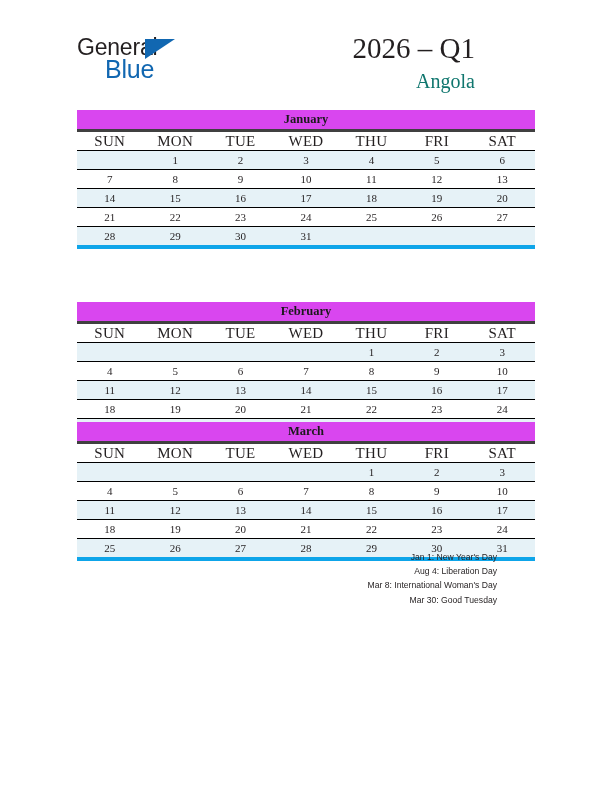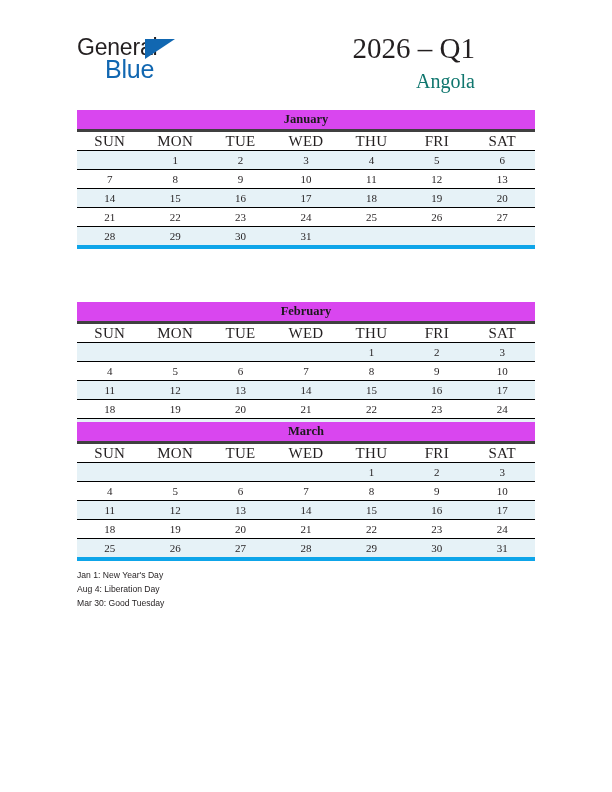--- a/index.html
+++ b/index.html
@@ -134,22 +134,23 @@
   }
   td.holiday {
     color: #ee1c25;
     font-weight: bold;
   }
 
   
   .holiday-list {
     position: absolute;
     left: 77px;
-    top: 568px;
+    top: 550px;
     width: 420px;
+    text-align: right;
   }
   .holiday-list .hl-item {
     font-family: "Liberation Sans", sans-serif;
     font-size: 8.6px;
     color: #231f20;
     line-height: 14.2px;
     white-space: nowrap;
   }
 </style>
 </head>
@@ -358,14 +359,15 @@
           <td class="holiday">30</td>
           <td>31</td>
         </tr>
       </tbody>
   </table>
 </div>
 
 <div class="holiday-list">
     <div class="hl-item">Jan 1: New Year's Day</div>
     <div class="hl-item">Aug 4: Liberation Day</div>
+    <div class="hl-item">Mar 8: International Woman's Day</div>
     <div class="hl-item">Mar 30: Good Tuesday</div>
   </div>
 
 </body></html>

